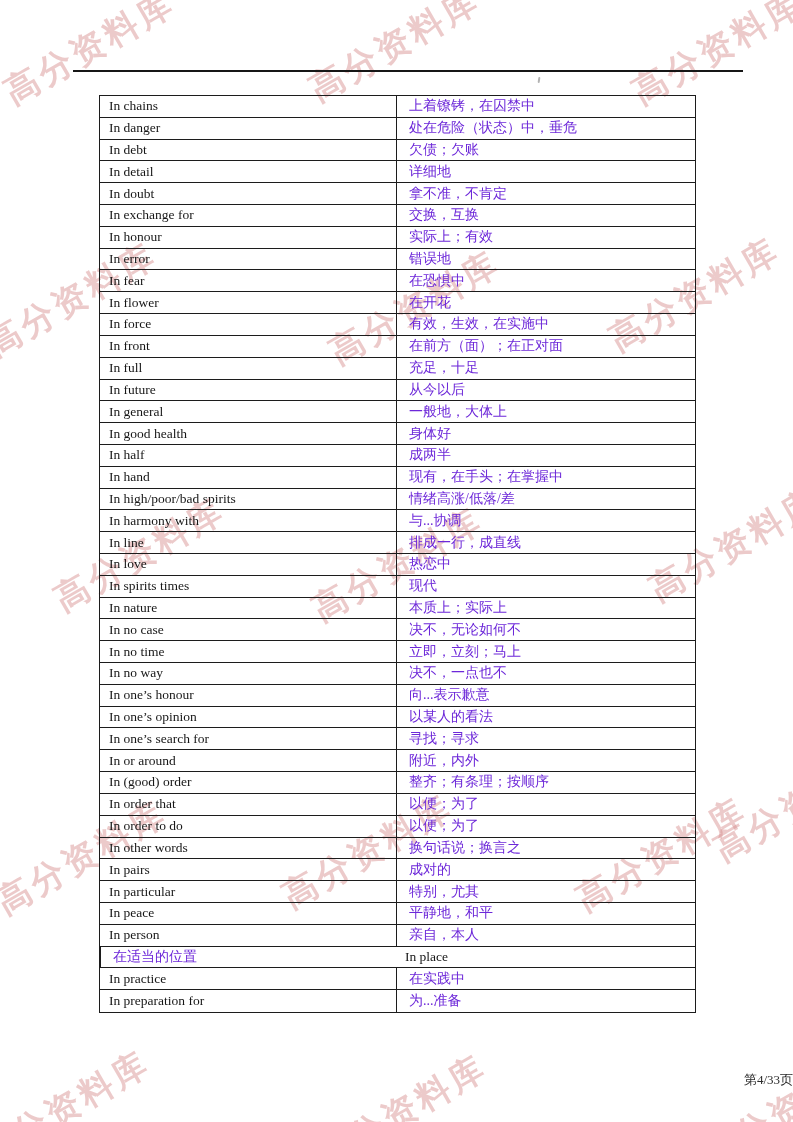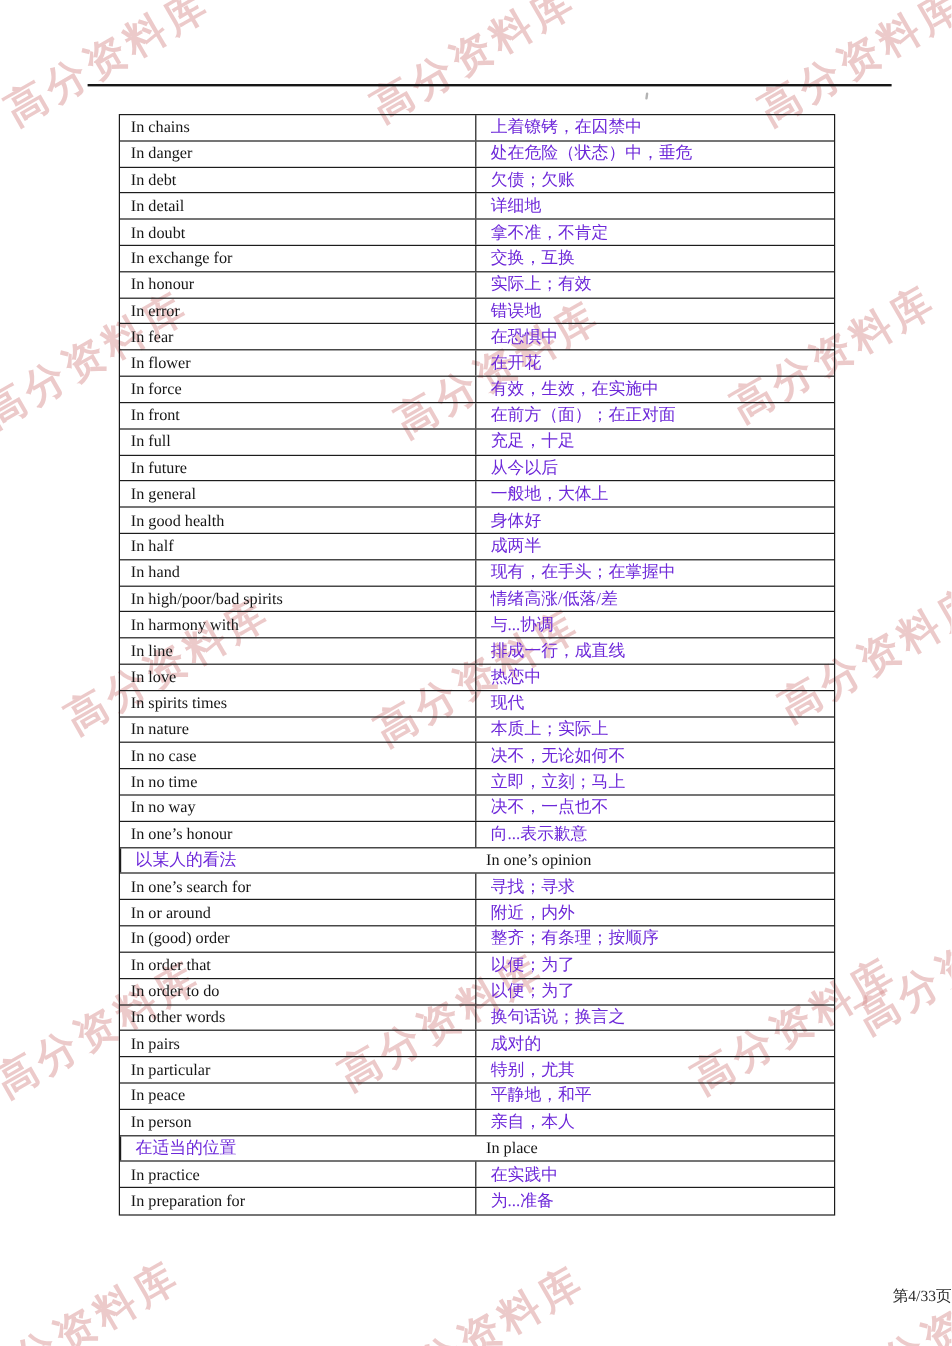--- a/index.html
+++ b/index.html
@@ -250,22 +250,22 @@
     <div class="cell en">In no way</div>
     <div class="cell zh">决不，一点也不</div>
   </div>
 
   <div class="row">
     <div class="cell en">In one’s honour</div>
     <div class="cell zh">向...表示歉意</div>
   </div>
 
   <div class="row">
+    <div class="cell en">In one’s opinion</div>
     <div class="cell zh">以某人的看法</div>
-    <div class="cell en">In one’s opinion</div>
   </div>
 
   <div class="row">
     <div class="cell en">In one’s search for</div>
     <div class="cell zh">寻找；寻求</div>
   </div>
 
   <div class="row">
     <div class="cell en">In or around</div>
     <div class="cell zh">附近，内外</div>

